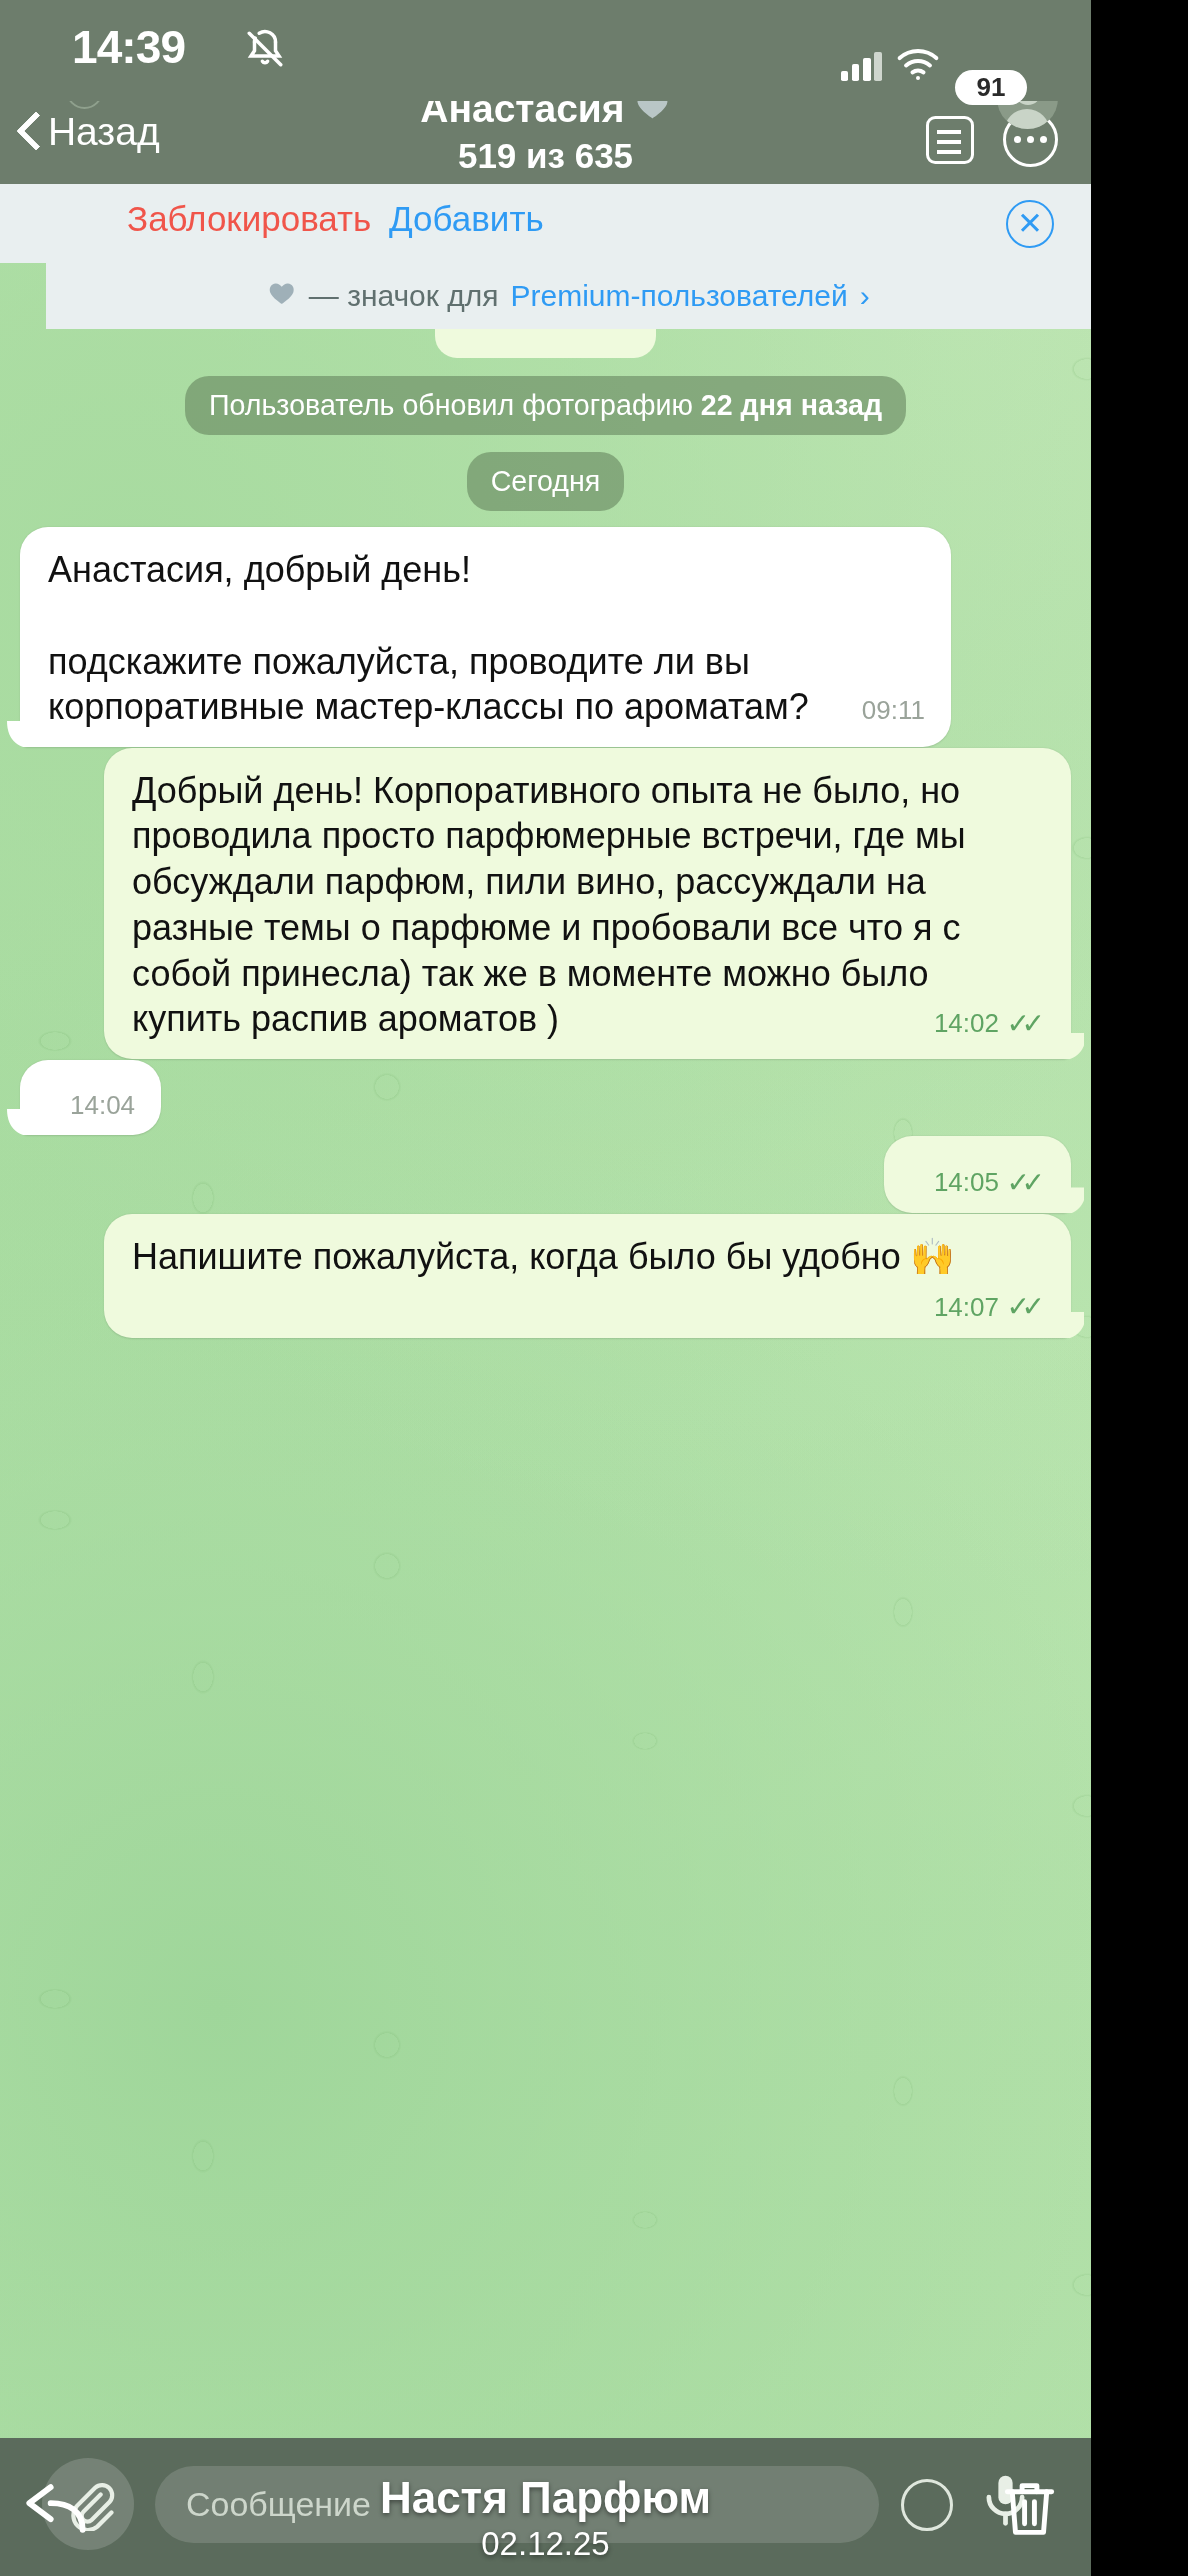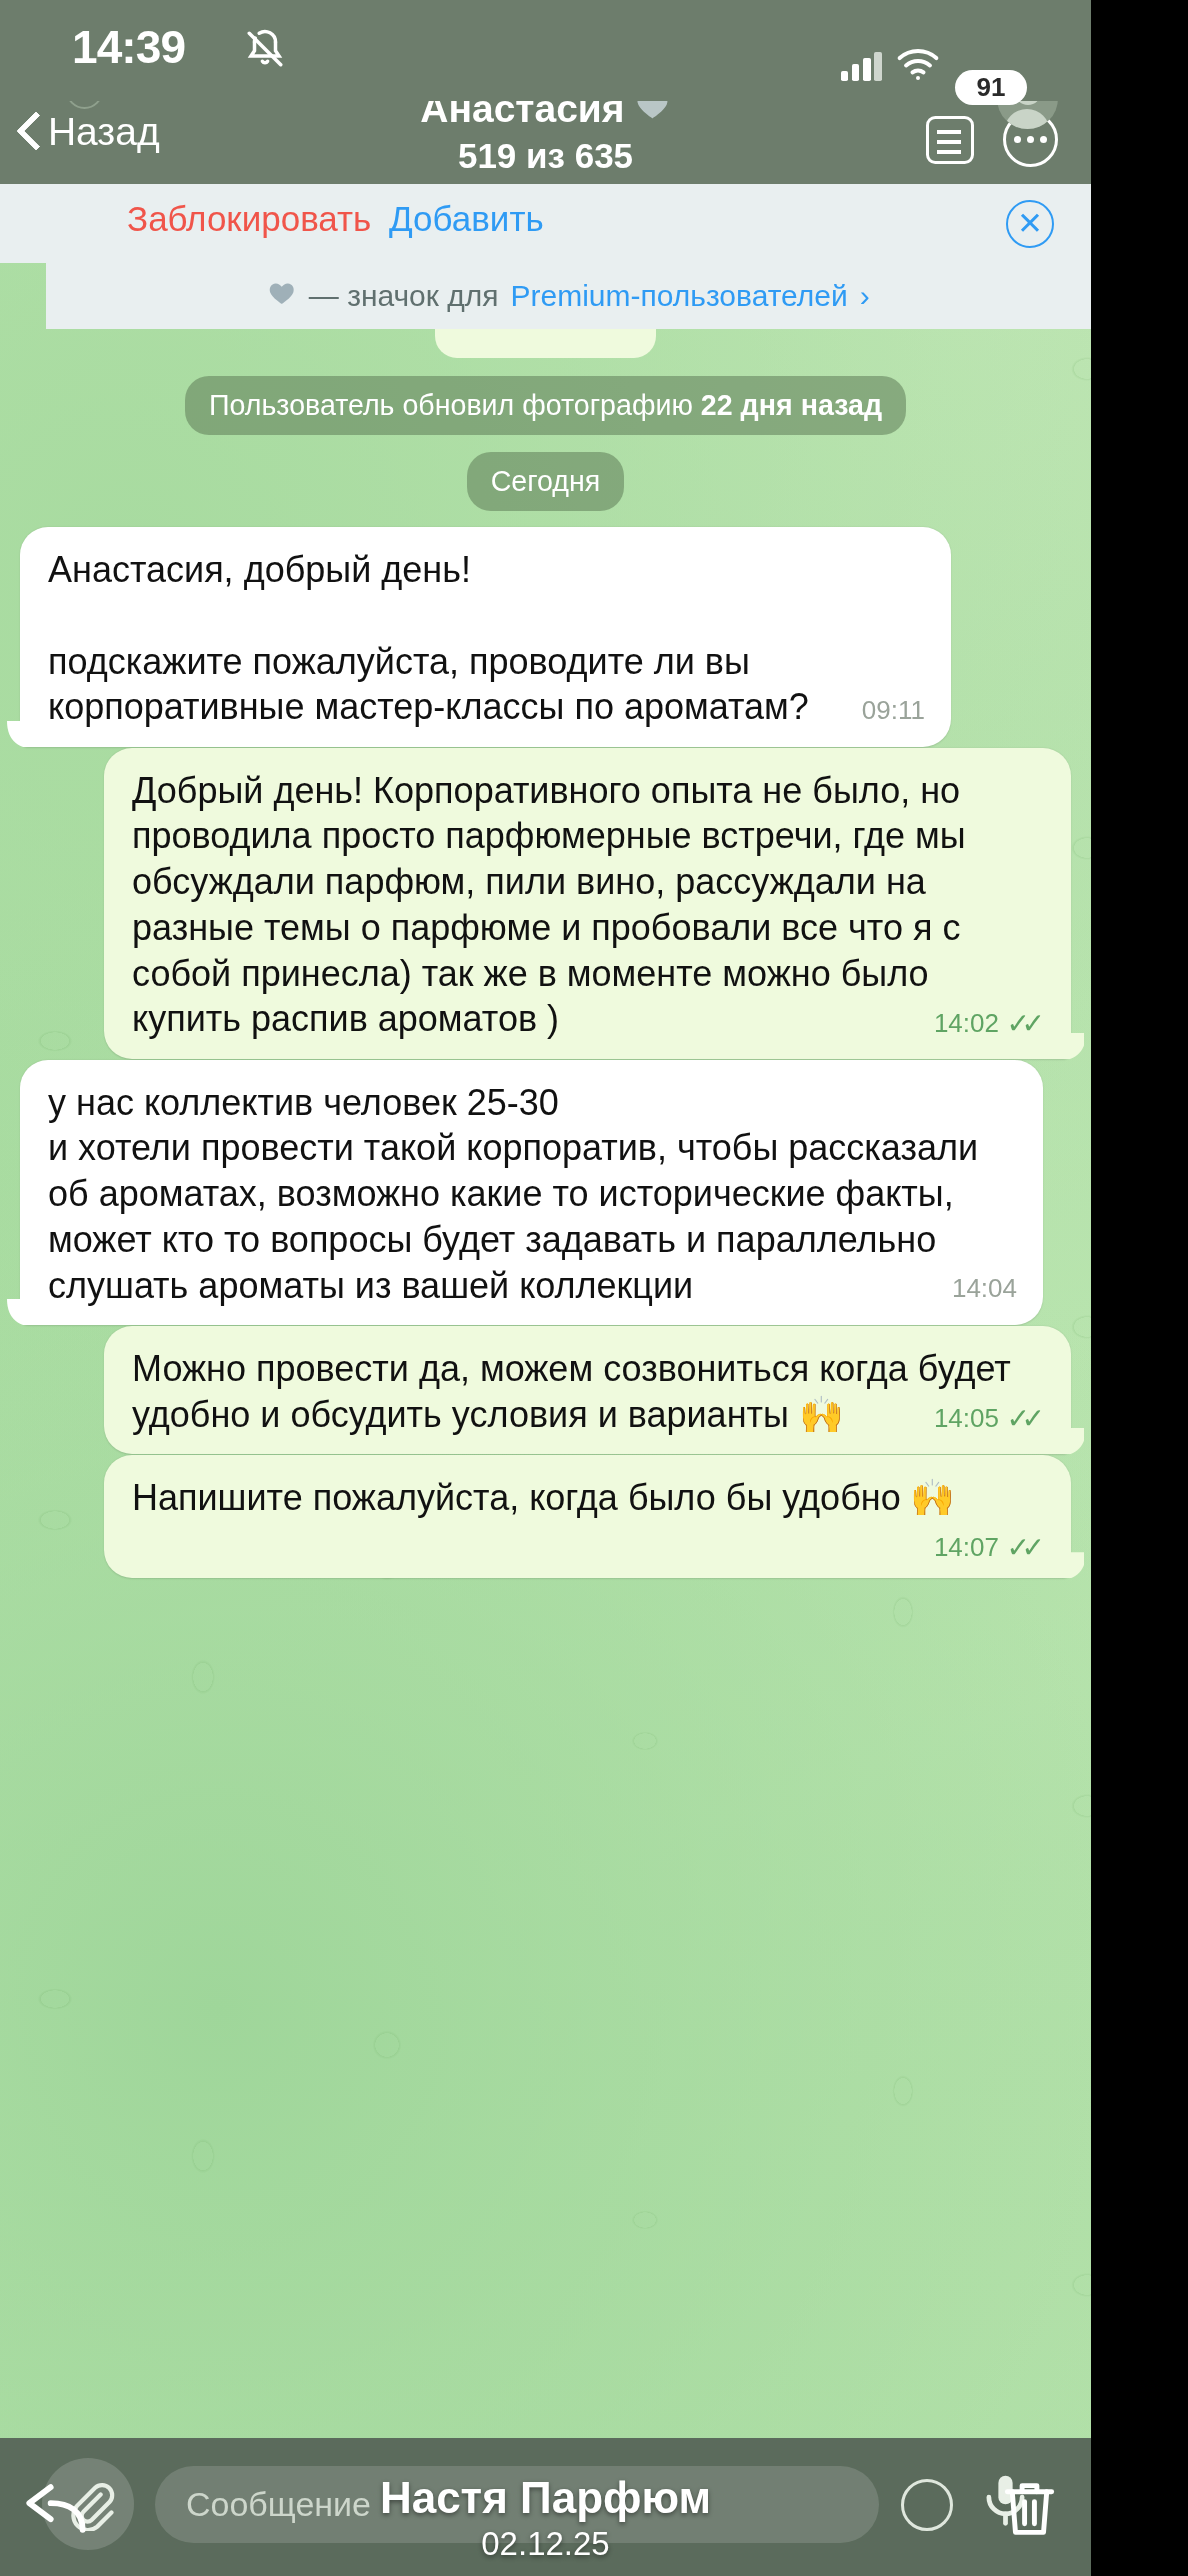--- a/index.html
+++ b/index.html
@@ -423,31 +423,28 @@
         <span class="text">Добрый день! Корпоративного опыта не было, но проводила просто парфюмерные встречи, где мы обсуждали парфюм, пили вино, рассуждали на разные темы о парфюме и пробовали все что я с собой принесла) так же в моменте можно было купить распив ароматов )</span>
         <span class="meta">
           <span>14:02</span>
           <span class="ticks">✓✓</span>
         </span>
       </div>
     </div>
 
     <div class="row in">
       <div class="bubble in" style="max-width:1023px">
-        <span class="text">у нас коллектив человек 25-30
-и хотели провести такой корпоратив, чтобы рассказали об ароматах, возможно какие то исторические факты, может кто то вопросы будет задавать и параллельно слушать ароматы из вашей коллекции</span>
         <span class="meta">
           <span>14:04</span>
         </span>
       </div>
     </div>
 
     <div class="row out">
       <div class="bubble out" style="max-width:967px">
-        <span class="text">Можно провести да, можем созвониться когда будет удобно и обсудить условия и варианты 🙌</span>
         <span class="meta">
           <span>14:05</span>
           <span class="ticks">✓✓</span>
         </span>
       </div>
     </div>
 
     <div class="row out">
       <div class="bubble out" style="max-width:967px">
         <span class="text">Напишите пожалуйста, когда было бы удобно 🙌</span>

